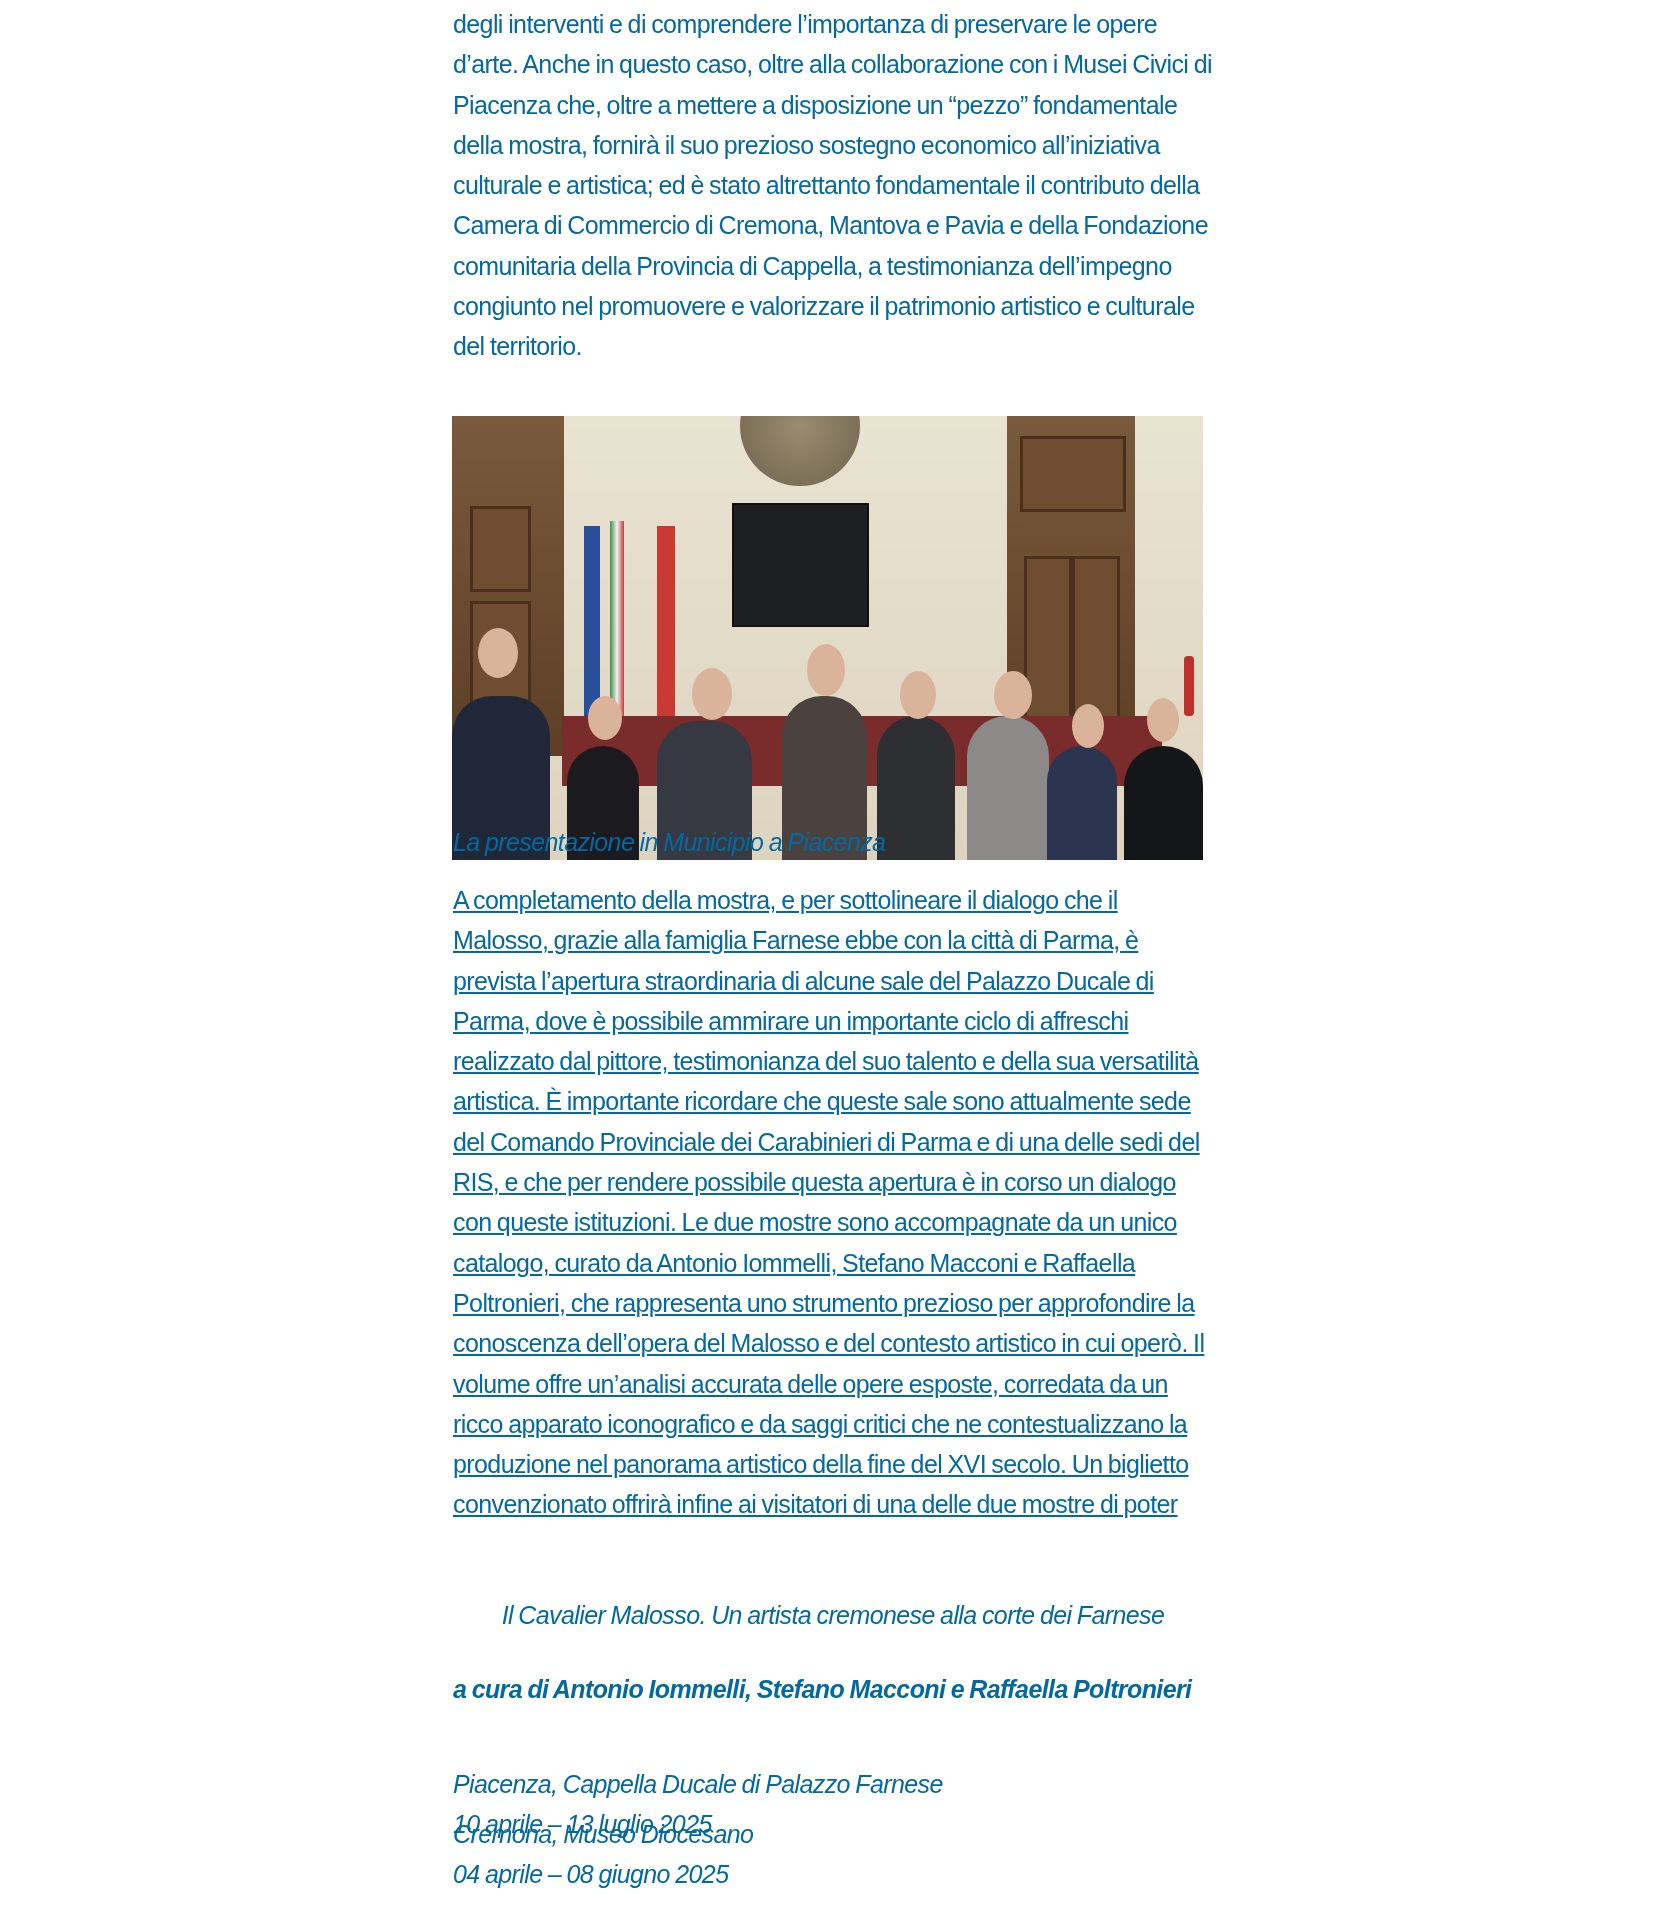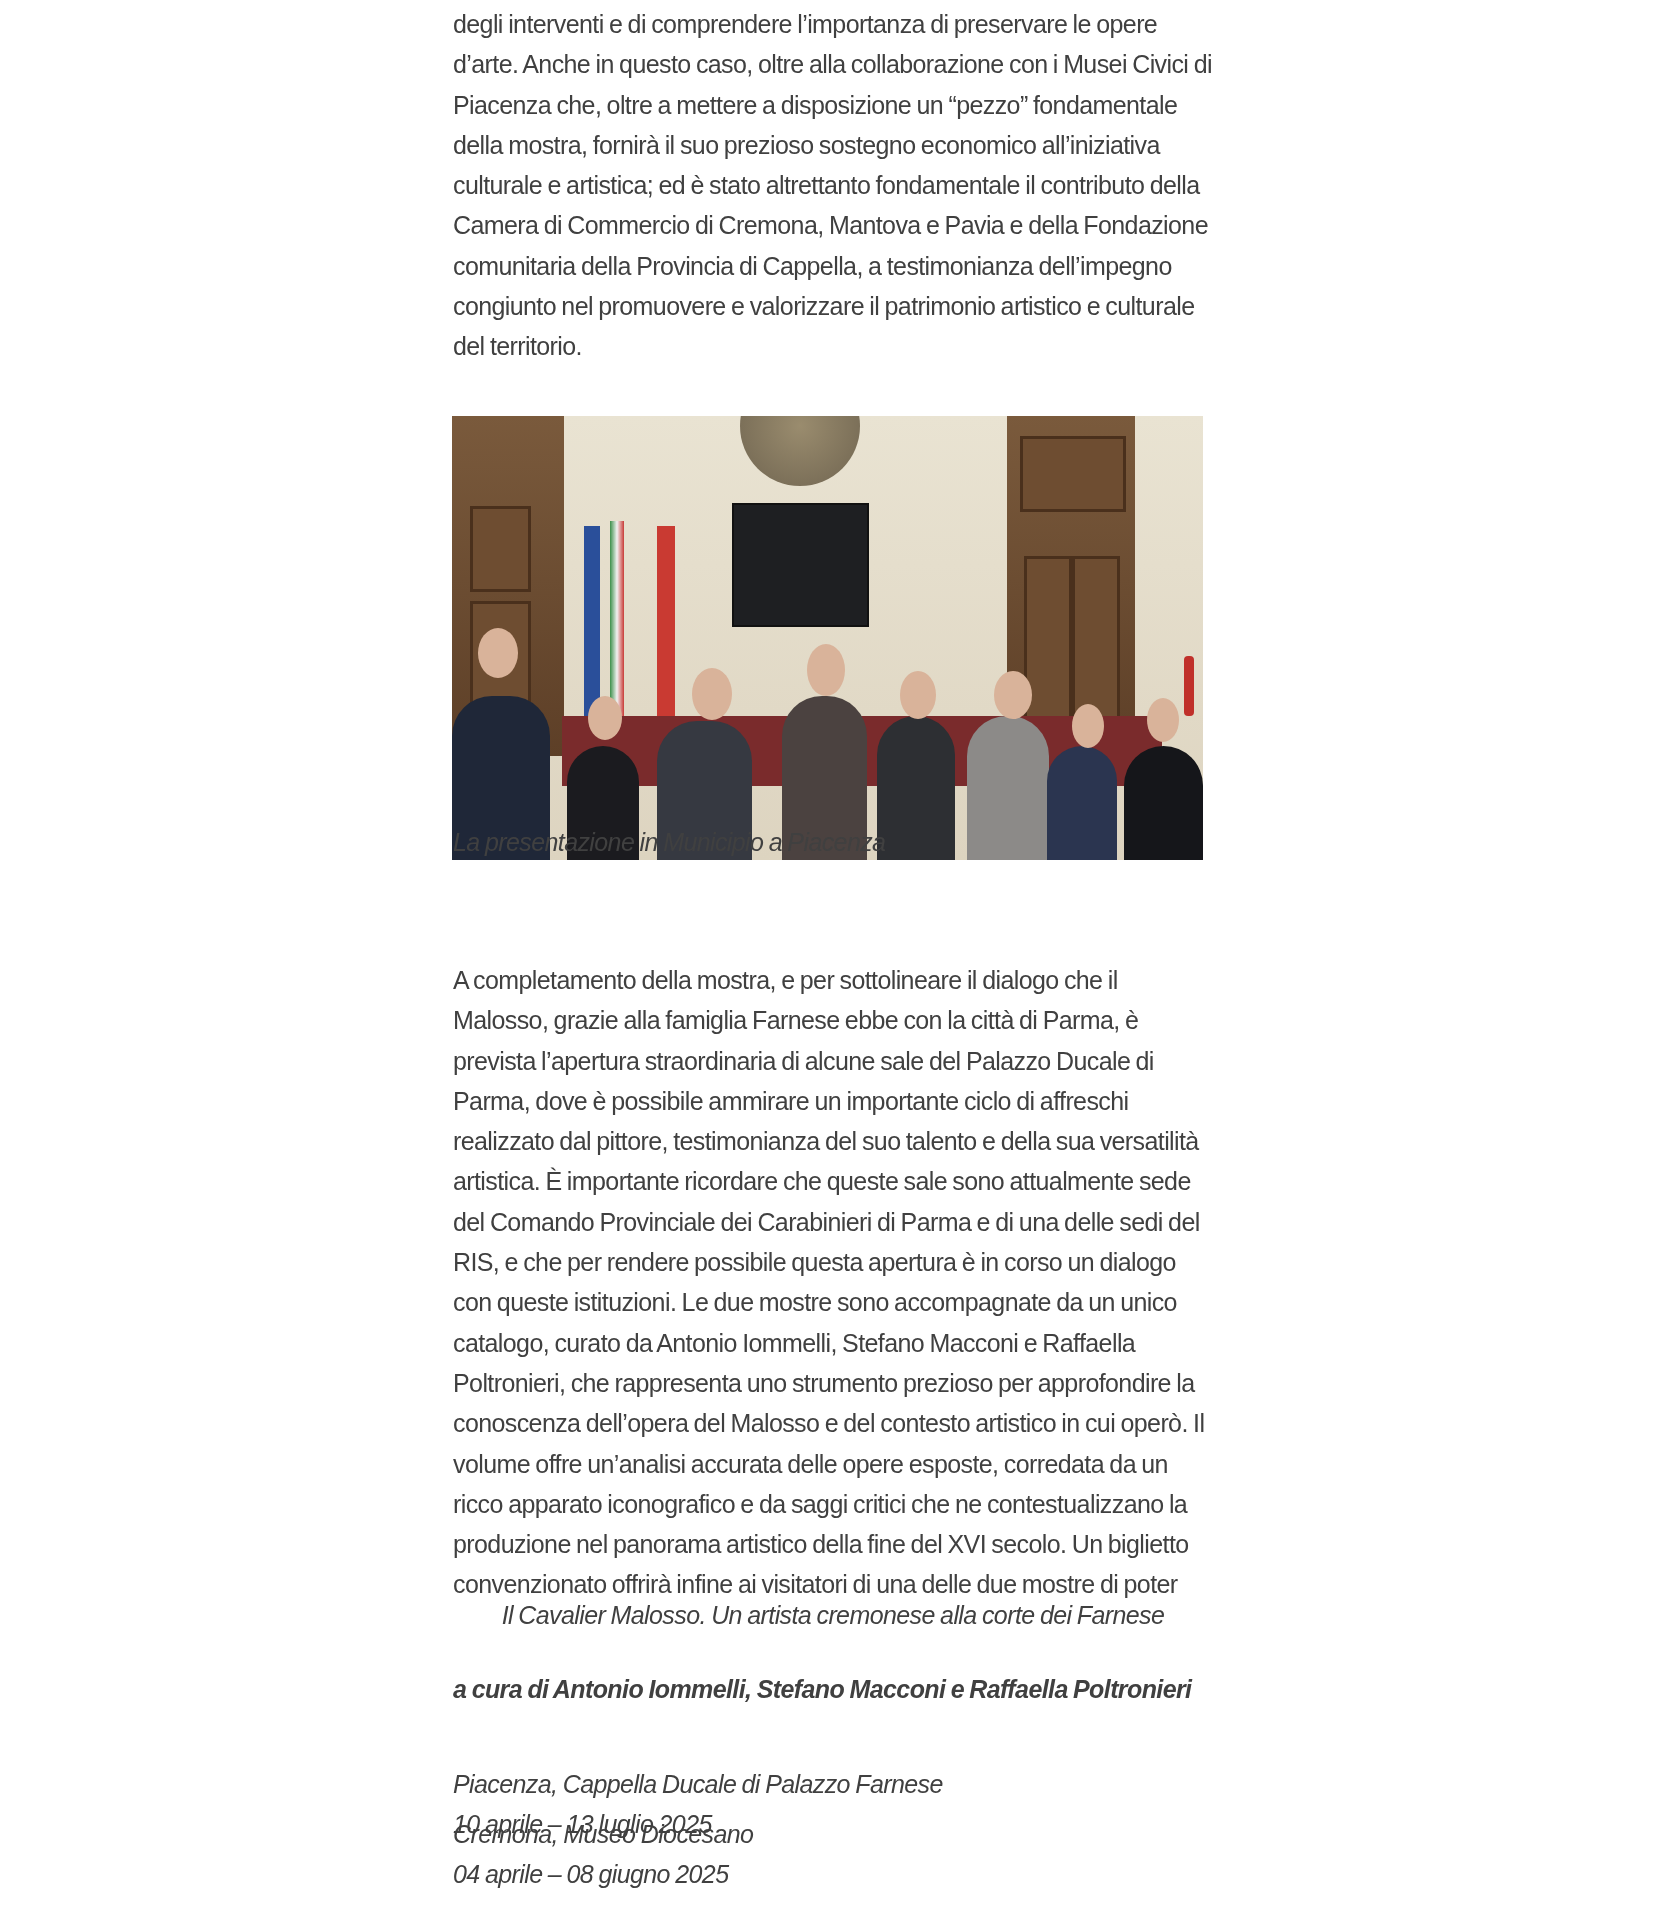--- a/index.html
+++ b/index.html
@@ -2,32 +2,32 @@
 <html><head>
 <meta charset="utf-8">
 <style>
   html, body { margin: 0; padding: 0; background: #ffffff; }
   body { width: 1653px; height: 1931px; position: relative; overflow: hidden; }
   .col { position: absolute; left: 453px; width: 760px; }
   .txt {
     font-family: "Liberation Sans", sans-serif;
     font-size: 25px;
     line-height: 40.3px;
-    color: #404040;
+    color: #0369a1;
     letter-spacing: -0.6px;
     word-spacing: -1px;
     margin: 0;
     white-space: nowrap;
   }
   .txt .ln { display: block; height: 40.3px; }
   .it { font-style: italic; }
   #para1 { top: 4px; }
   #photo { position: absolute; left: 452px; top: 416px; width: 751px; height: 444px; overflow: hidden; background: #e7e0cf; }
   #caption { top: 822px; }
-  #para2 { top: 960px; }
+  #para2 { top: 880px; text-decoration: underline; }
   #info1 { top: 1595px; text-align: center; }
   #info2 { top: 1669px; font-weight: bold; }
   #info3 { top: 1720px; margin-top: 44px; }
   #info4 { top: 1814px; }
 
   
   .abs { position: absolute; }
   .wood { background: linear-gradient(180deg,#7a5a3c,#5d3f27); }
   .panel { border: 3px solid #4a301c; background: #6e4d31; }
   .person-body { border-radius: 40px 40px 4px 4px; }

